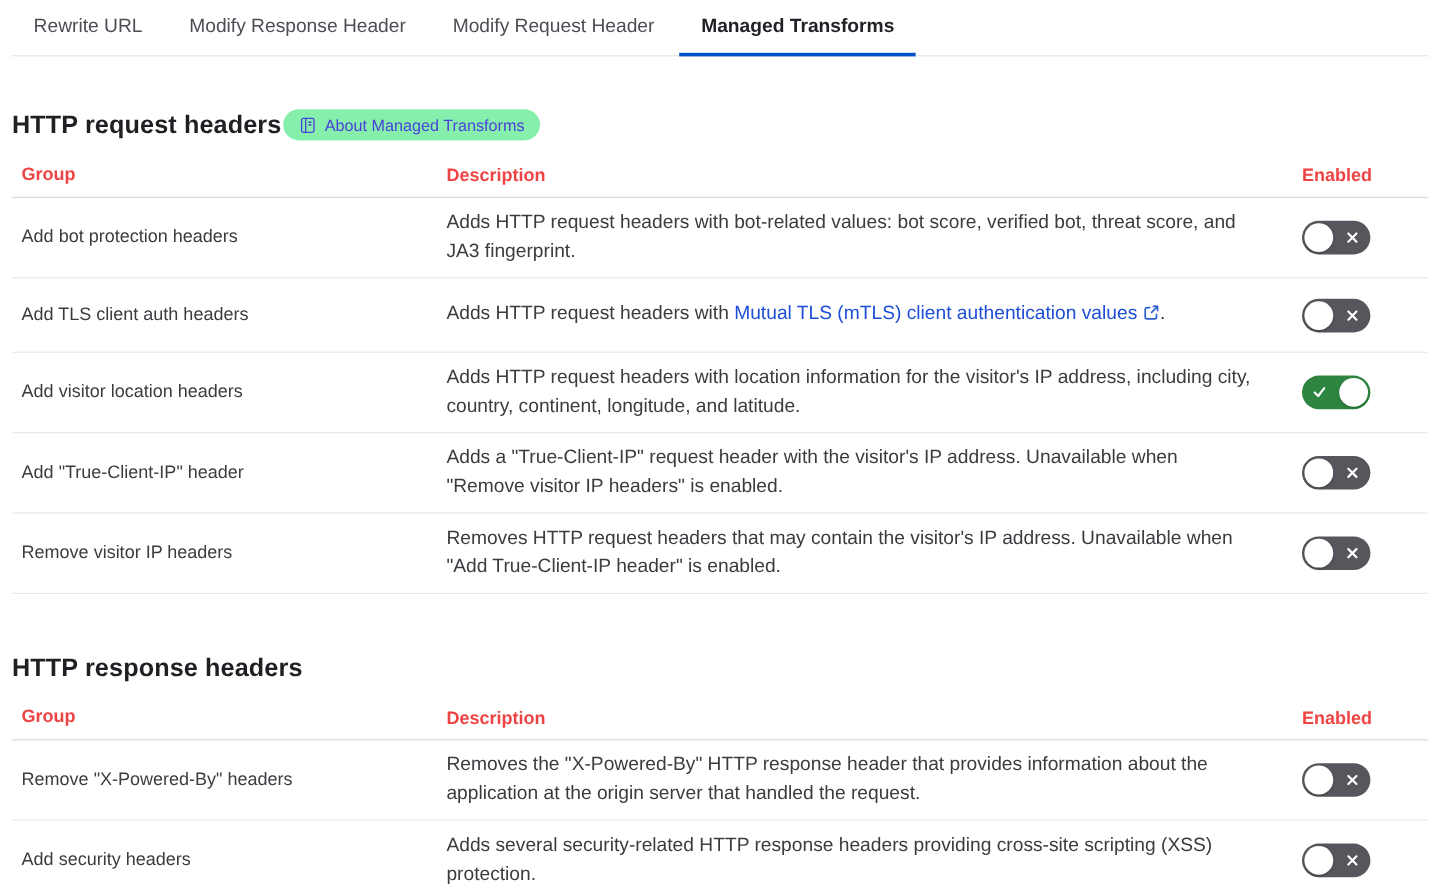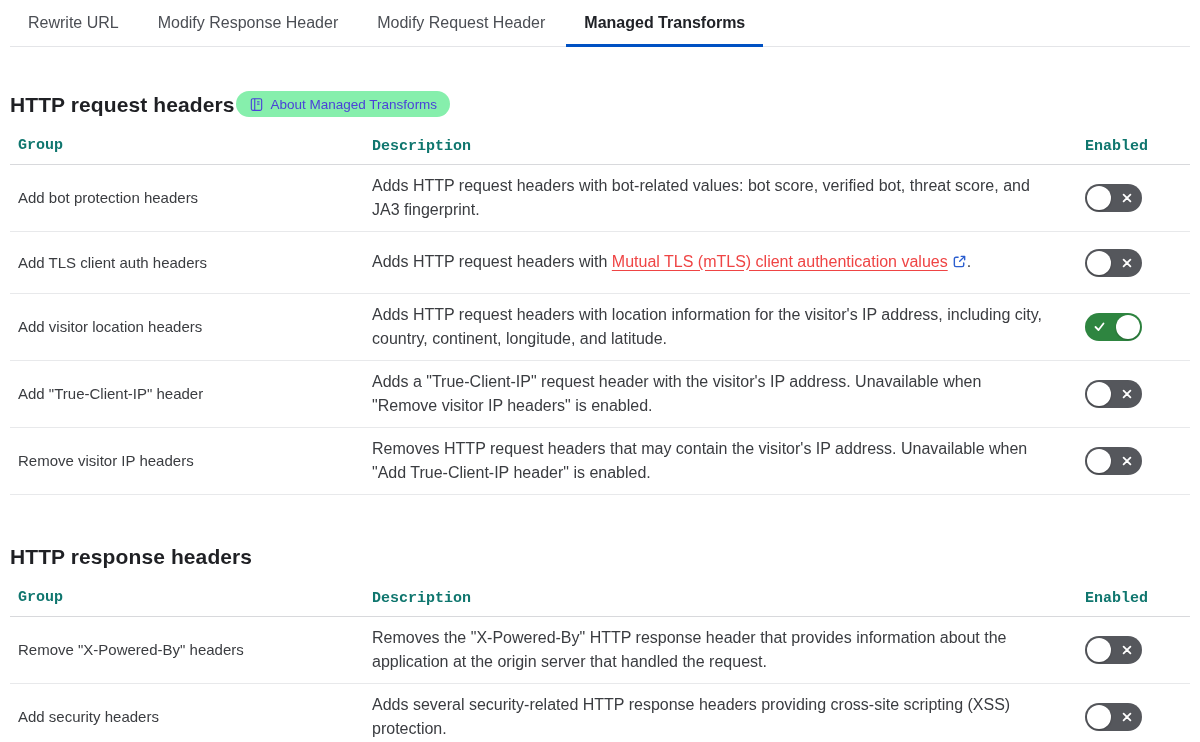--- a/index.html
+++ b/index.html
@@ -18,25 +18,25 @@
   .section-head.first { margin-top: 44px; }
   .section-head.second { margin-top: 49px; }
   h1 { font-size: 21px; line-height: 25px; font-weight: 700; color: #1f2024; letter-spacing: .1px; }
 
   .badge { display: inline-flex; align-items: center; gap: 7px; height: 26px; padding: 0 13px;
            background: #86efac; border-radius: 13px; color: #4b42d8; font-size: 13.5px; text-decoration: none; cursor: pointer; }
 
   
   .thead, .trow { display: grid; grid-template-columns: 362px 1fr 105px; align-items: center; }
   .thead { padding: 18px 0 7px; border-bottom: 1px solid #d8d9dc; }
-  .thead > div { font-size: 15px; font-weight: 700; color: #0f766e; font-family: Liberation Mono, monospace; }
+  .thead > div { font-size: 15px; font-weight: 700; color: #ef4444; }
   .trow { border-bottom: 1px solid #e8e9eb; padding: 9px 0; min-height: 62px; }
   .cell-group { padding-left: 8px; font-size: 15px; line-height: 22px; color: #3a3c40; }
   .cell-desc { font-size: 16px; line-height: 24px; color: #3a3c40; max-width: 695px; padding-right: 20px; }
-  .cell-desc a { color: #ef4444; text-decoration: underline; text-underline-offset: 3px; cursor: pointer; }
+  .cell-desc a { color: #1d4ed8; text-underline-offset: 3px; cursor: pointer; }
   .cell-desc .ext-icon { display: inline-block; vertical-align: -2px; margin-left: 4px; }
   .cell-toggle { display: flex; justify-content: flex-start; }
 
   
   .toggle { position: relative; width: 57px; height: 28px; border-radius: 14px; border: none;
             background: #55575c; cursor: pointer; flex: 0 0 auto; }
   .toggle .knob { position: absolute; top: 2px; left: 2px; width: 24px; height: 24px; border-radius: 50%;
                   background: #fff; box-shadow: 0 1px 2px rgba(0,0,0,.25); }
   .toggle .icon-x { position: absolute; right: 9px; top: 8px; display: block; }
   .toggle .icon-check { position: absolute; left: 8px; top: 7px; display: none; }

